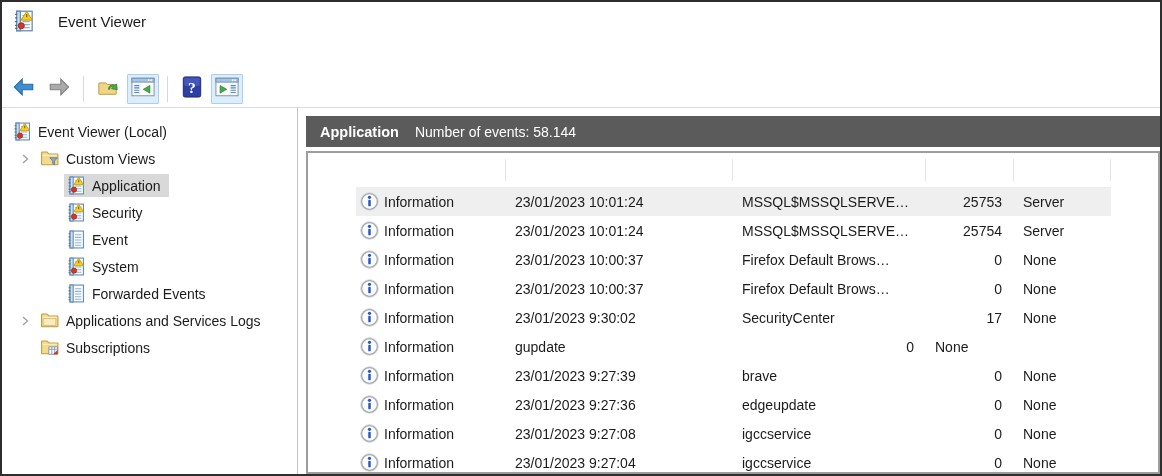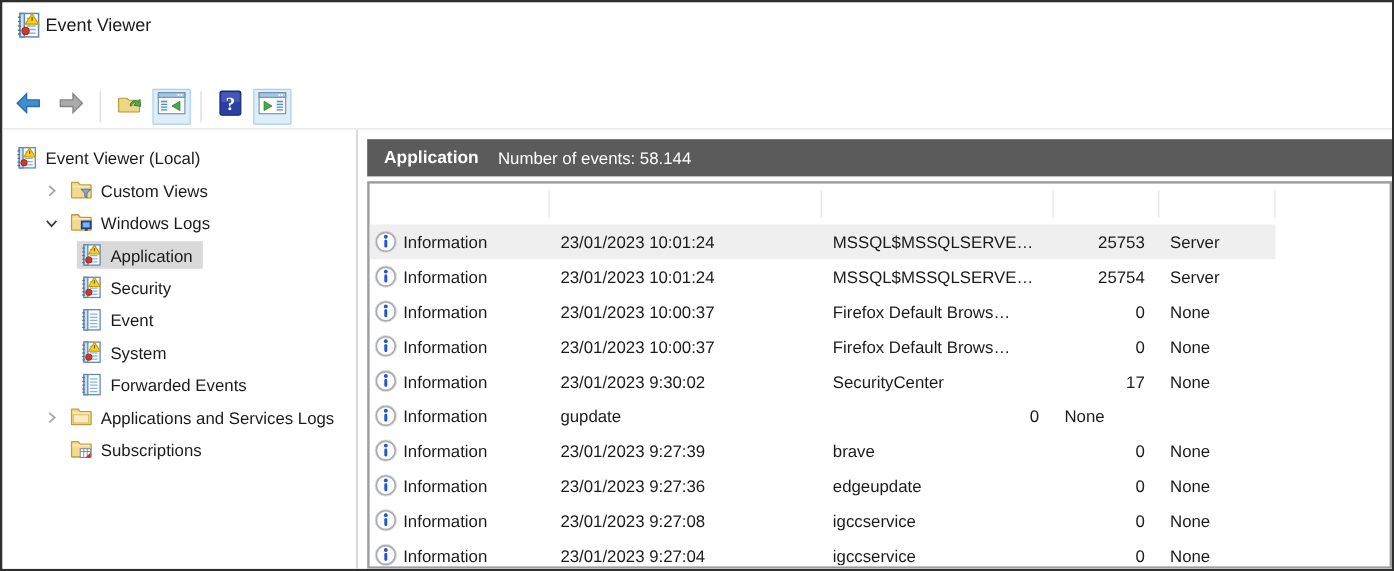--- a/index.html
+++ b/index.html
@@ -11,21 +11,21 @@
     border:2px solid var(--window-border,#2e2e2e);
     background:#fff;
     display:flex; flex-direction:column;
     overflow:hidden;
   }
 
   
   .titlebar { height:38px; display:flex; align-items:center; padding-left:10px; background:#fff; flex:0 0 auto; }
   .titlebar .app-icon { width:22px; height:22px; display:inline-flex; }
   .titlebar .app-icon svg { width:100%; height:100%; }
-  .tb-title { margin-left:4px; font-size:15px; }
+  .tb-title { margin-left:24px; font-size:15px; }
 
   
   .menubar { height:30px; display:flex; align-items:center; padding-left:6px; background:#fff; flex:0 0 auto; }
   .menu-item { font-size:14px; padding:4px 13px; cursor:default; }
 
   
   .toolbar { height:38px; display:flex; align-items:center; padding-left:6px; gap:3px;
              border-bottom:1px solid #dcdcdc; background:#fff; flex:0 0 auto; }
   .tool-btn { width:32px; height:30px; display:inline-flex; align-items:center; justify-content:center;
               border:1px solid transparent; border-radius:1px; }
@@ -36,38 +36,38 @@
   
   .content { flex:1; display:flex; background:#fff; min-height:0; }
 
   
   .tree { width:296px; flex:0 0 auto; border-right:1px solid #c3c3c3; padding-top:10px; overflow:hidden; }
   .tree-row { height:27px; display:flex; align-items:center; white-space:nowrap; cursor:default; }
   .tree-row .expander { width:26px; flex:0 0 auto; display:inline-flex; align-items:center; justify-content:center; }
   .tree-row .expander svg { width:12px; height:12px; }
   .tree-row.lvl0 { padding-left:8px; }
   .tree-row.lvl0 .expander { width:0; }
-  .tree-row.lvl1 { padding-left:28px; }
+  .tree-row.lvl1 { padding-left:10px; }
   .tree-row.lvl2 { padding-left:36px; }
   .tree-row .hl { display:inline-flex; align-items:center; padding:2px 8px 2px 2px; border-radius:0; }
   .tree-row.selected .hl { background:var(--tree-selected,#d9d9d9); }
   .t-icon { width:19px; height:19px; display:inline-flex; flex:0 0 auto; }
   .t-icon svg { width:100%; height:100%; }
   .t-label { margin-left:7px; font-size:14px; }
 
   
   .main { flex:1; min-width:0; padding:8px 0 0 8px; display:flex; flex-direction:column; }
   .pane-header { height:31px; flex:0 0 auto; background:var(--header-bg,#5b5b5b); color:#fff;
                  display:flex; align-items:center; padding-left:14px; }
   .ph-title { font-weight:bold; font-size:14.5px; }
   .ph-sub { margin-left:16px; font-size:14px; }
 
   .listview { margin-top:4px; flex:1; min-height:0; border:2px solid var(--panel-border,#9d9d9d);
               background:#fff; overflow:hidden; }
-  .lv-header, .lv-row { display:grid; grid-template-columns:150px 227px 193px 88px 97px; width:755px; }
+  .lv-header, .lv-row { display:grid; grid-template-columns:150px 227px 193px 88px 97px; width:755px;margin-left:48px; }
   .lv-header { height:34px; align-items:center; }
   .lv-h { font-size:14px; padding-left:9px; border-right:1px solid #e4e4e4; height:22px; line-height:22px;
           white-space:nowrap; overflow:hidden; }
   .lv-h.num { text-align:right; padding-right:12px; }
   .lv-row { height:29px; align-items:center; }
   .lv-row.selected { background:var(--selected-row,#efefef); }
   .c { font-size:14px; white-space:nowrap; overflow:hidden; }
   .c.level { display:flex; align-items:center; padding-left:4px; }
   .c.level .i-icon { width:19px; height:19px; display:inline-flex; margin-right:5px; flex:0 0 auto; }
   .c.level .i-icon svg { width:100%; height:100%; }
@@ -205,39 +205,20 @@
               <svg viewBox="0 0 18 18">
   <path d="M1.5 4.2 v-.9 c0-.3.2-.5.5-.5 h4.7 l1.7 2 H16.5 c.3 0 .5.2.5.5 v9.2 c0 .3-.2.5-.5.5 H2 c-.3 0-.5-.2-.5-.5 z" fill="#f3da8e" stroke="#bf9c42" stroke-width="1"></path>
   <path d="M2.4 6 H16" stroke="#f9eebf" stroke-width="1.2" fill="none"></path>
                 <path d="M9.3 8.3 h7.2 l-2.8 3.1 v3.6 l-1.7-1.3 v-2.3 z" fill="#90a9c6" stroke="#5a7aa0" stroke-width=".8"></path>
               </svg>
             </span>
             <span class="t-label">Custom Views</span>
           </span>
         </div>
 
-        <div class="tree-row lvl1">
-          <span class="expander">
-            <svg viewBox="0 0 12 12">
-              <path d="M2 4 L6 8.5 L10 4" fill="none" stroke="#404040" stroke-width="1.5"></path>
-            </svg>
-          </span>
-          <span class="hl">
-            <span class="t-icon">
-              <svg viewBox="0 0 18 18">
-  <path d="M1.5 4.2 v-.9 c0-.3.2-.5.5-.5 h4.7 l1.7 2 H16.5 c.3 0 .5.2.5.5 v9.2 c0 .3-.2.5-.5.5 H2 c-.3 0-.5-.2-.5-.5 z" fill="#f3da8e" stroke="#bf9c42" stroke-width="1"></path>
-  <path d="M2.4 6 H16" stroke="#f9eebf" stroke-width="1.2" fill="none"></path>
-                <rect x="9.3" y="7.8" width="7.6" height="6" fill="#2a4fbf" stroke="#16307f" stroke-width=".8"></rect>
-                <rect x="10.4" y="8.9" width="5.4" height="3.8" fill="#7fb2f0"></rect>
-                <rect x="12.1" y="13.9" width="2.2" height="1.5" fill="#3f3f3f"></rect>
-              </svg>
-            </span>
-            <span class="t-label">Windows Logs</span>
-          </span>
-        </div>
 
         <div class="tree-row selected lvl2">
           <span class="expander"></span>
           <span class="hl">
             <span class="t-icon">
               <svg viewBox="0 0 18 18">
   <rect x="3.8" y="1" width="12.7" height="16" fill="#fbfdff" stroke="#5f87b0" stroke-width="1"></rect>
   <g stroke="#8fb3d8" stroke-width="1" fill="none">
                   <path d="M8.5 4.5h6M8.5 7h6M8.5 9.5h6M8.5 12h6M8.5 14.5h6"></path>
                 </g>

